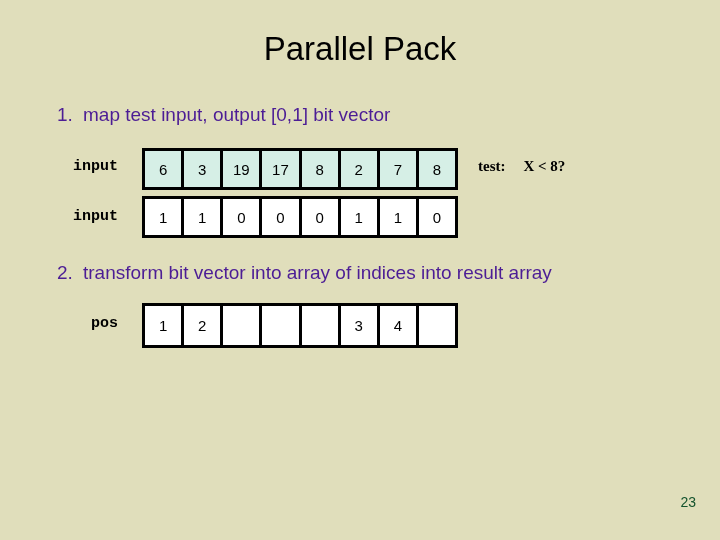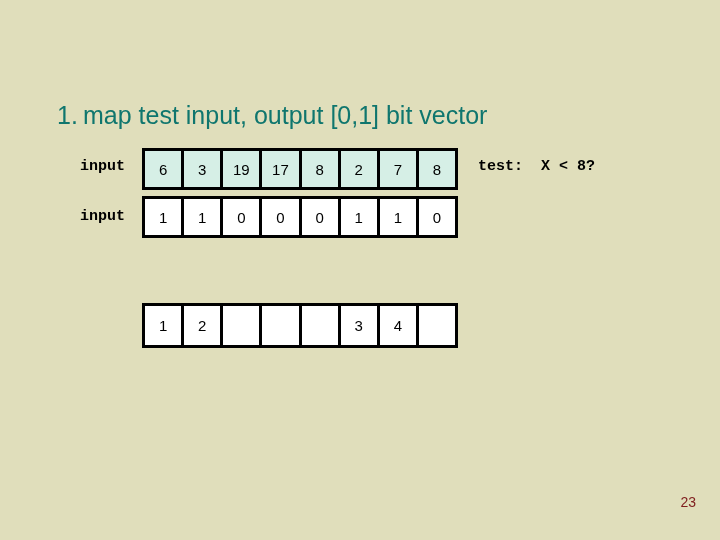--- a/index.html
+++ b/index.html
@@ -33,55 +33,55 @@
     font-size: 33px;
     font-weight: normal;
     color: #000000;
     letter-spacing: 0px;
     line-height: 38px;
   }
 
   .bullet {
     position: absolute;
     font-family: "Liberation Sans", sans-serif;
-    font-size: 25px;
-    color: #0f766e;
+    font-size: 19px;
+    color: #4c1d95;
     white-space: nowrap;
     line-height: 22px;
   }
   .bullet-1 { left: 57px; top: 104px; }
   .bullet-2 { left: 57px; top: 262px; }
 
   .bullet .num {
     display: inline-block;
     width: 26px;
   }
 
   
   .row-label {
     position: absolute;
     font-family: "Liberation Mono", "DejaVu Sans Mono", monospace;
     font-size: 15px;
     font-weight: bold;
     color: #000000;
     text-align: right;
     width: 110px;
-    left: 15px;
+    left: 8px;
     white-space: nowrap;
   }
   .label-input { top: 158px; }
   .label-test  { top: 208px; }
   .label-pos   { top: 315px; }
 
   
   .annotation {
     position: absolute;
     left: 478px;
     top: 158px;
-    font-family: Liberation Mono, monospace;
+    font-family: Liberation Serif, serif;
     font-size: 15px;
     font-weight: bold;
     color: #000000;
     white-space: nowrap;
   }
   .annotation .ann-label { margin-right: 18px; }
 
   
   .array {
     position: absolute;
@@ -111,28 +111,29 @@
   .cell:last-child { border-right: none; }
   .cell.tint { background: #d6efe6; }
 
   
   .page-number {
     position: absolute;
     right: 24px;
     bottom: 30px;
     font-family: "Liberation Sans", sans-serif;
     font-size: 14px;
-    color: #7f1d1d;
+    color: #14532d;
   }
 </style>
 </head>
 <body>
 
 <div class="slide">
 
+  <div class="slide-title">Parallel Pack</div>
 
   <div class="bullet bullet-1">
     <span class="num">1.</span><span>map test input, output [0,1] bit vector</span>
   </div>
 
   <div class="row-label label-input">input</div>
   <div class="array arr-input">
     <div class="cell tint">6</div>
     <div class="cell tint">3</div>
     <div class="cell tint">19</div>
@@ -152,21 +153,25 @@
     <div class="cell">1</div>
     <div class="cell">1</div>
     <div class="cell">0</div>
     <div class="cell">0</div>
     <div class="cell">0</div>
     <div class="cell">1</div>
     <div class="cell">1</div>
     <div class="cell">0</div>
   </div>
 
+  <div class="bullet bullet-2">
+    <span class="num">2.</span><span>transform bit vector into array of indices into result array</span>
+  </div>
 
+  <div class="row-label label-pos">pos</div>
   <div class="array arr-pos">
     <div class="cell">1</div>
     <div class="cell">2</div>
     <div class="cell"></div>
     <div class="cell"></div>
     <div class="cell"></div>
     <div class="cell">3</div>
     <div class="cell">4</div>
     <div class="cell"></div>
   </div>

